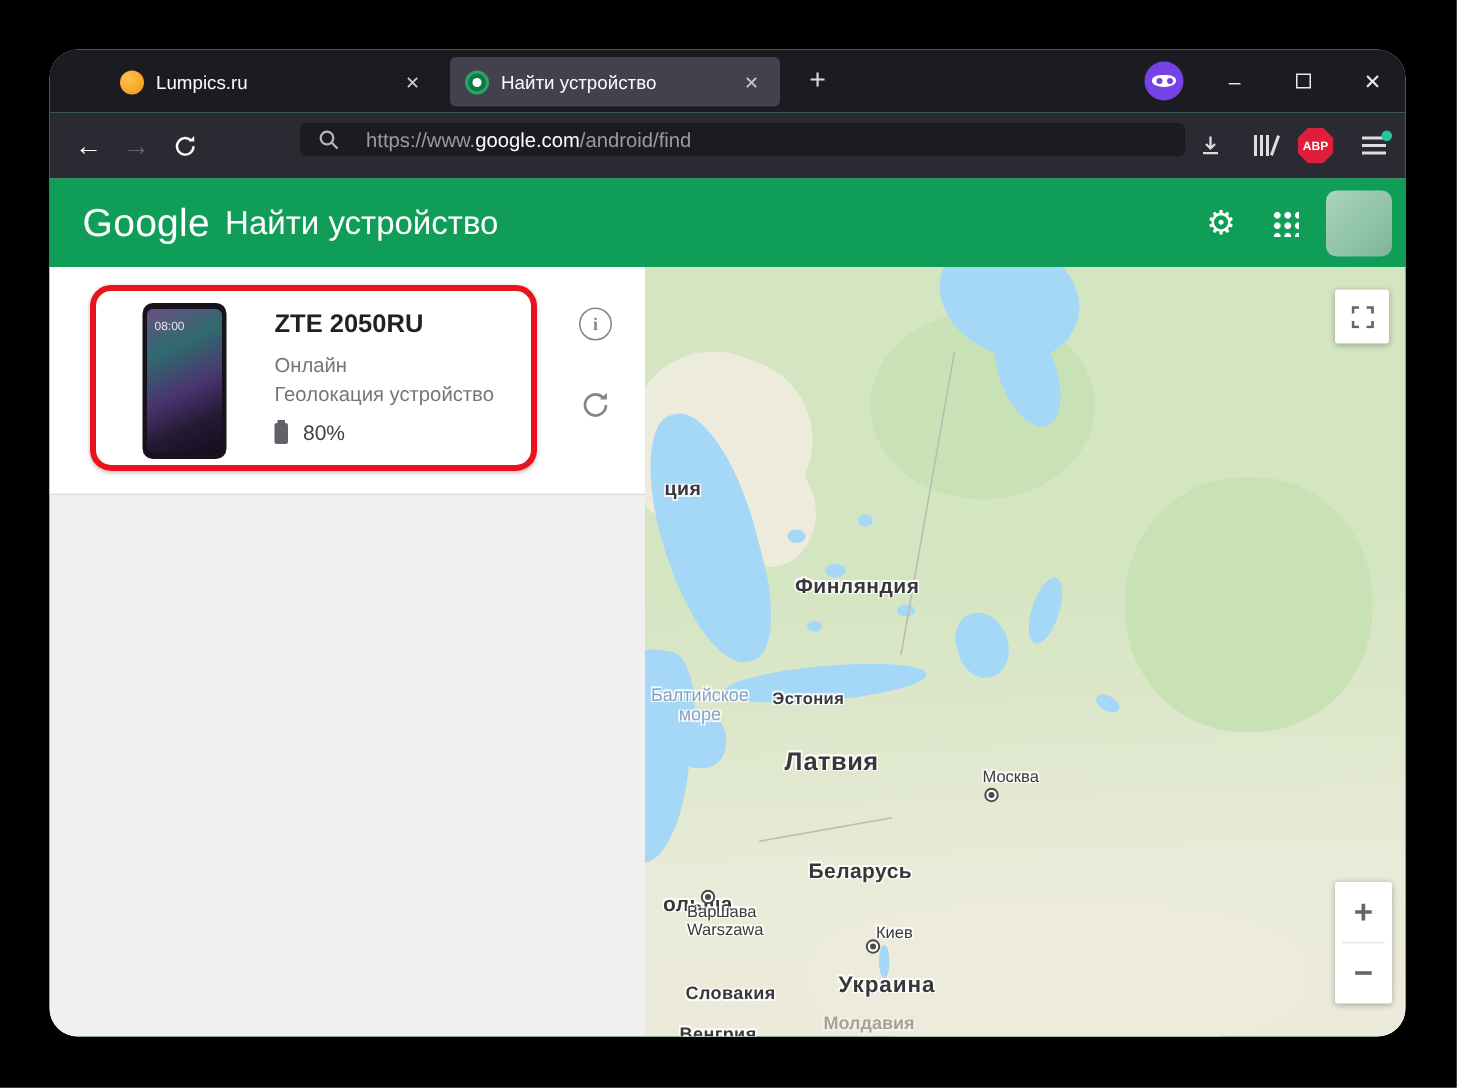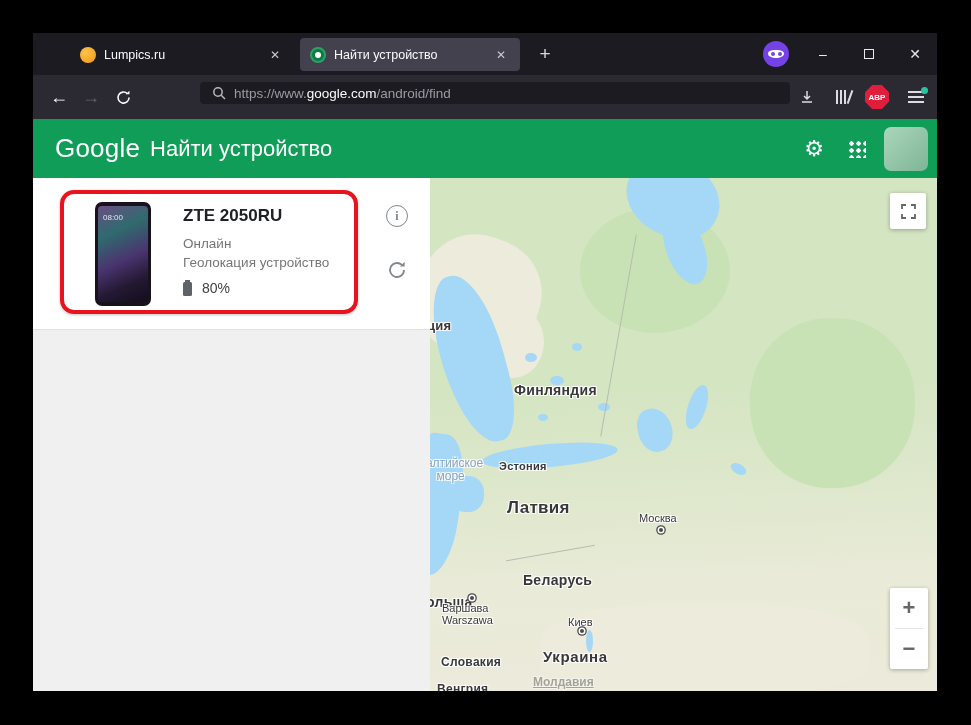--- a/index.html
+++ b/index.html
@@ -1,20 +1,20 @@
 <!DOCTYPE html>
 <html style="--header-green: #0f9d58; --highlight-red: #e8131d; --abp-red: #e01e3c; --private-purple: #7542e5; --tab-bar: #1c1b22; --toolbar: #2b2a33; --active-tab: #42414d; --map-water: #a5d7f7;"><head>
 <meta charset="utf-8">
 <style>
   * { margin:0; padding:0; box-sizing:border-box; }
   html,body { width:971px; height:725px; background:#000; overflow:hidden;
               font-family:"Liberation Sans", sans-serif; }
 
   .window { position:absolute; left:33px; top:33px; width:904px; height:658px;
-            background:#86efac; overflow:hidden; }
+            background:#86efac; overflow:hidden;border-radius:19px; }
 
   
   .tabbar { position:relative; height:42px; background:var(--tab-bar,#1c1b22); }
   .tab { position:absolute; top:5px; height:33px; display:flex; align-items:center;
          gap:8px; padding:0 10px; border-radius:4px; color:#fbfbfe; font-size:12.5px; }
   .tab-lumpics { left:37px; width:224px; }
   .tab-active { left:267px; width:220px; background:var(--active-tab,#42414d); }
   .tab-label { flex:1; white-space:nowrap; overflow:hidden; }
   .tab-close { color:#c9c9d1; font-size:12px; padding:2px 4px; }
   .favicon { width:16px; height:16px; border-radius:50%; flex:0 0 16px; }
@@ -38,21 +38,21 @@
   .max-box { width:10px; height:10px; border:1.3px solid #e9e9ee; }
 
   
   .toolbar { position:relative; height:44px; background:var(--toolbar,#2b2a33);
              display:flex; align-items:center; }
   .navbtn { width:32px; height:32px; display:flex; align-items:center; justify-content:center;
             color:#fbfbfe; font-size:18px; border-radius:4px; }
   .nav-back { margin-left:10px; } .nav-fwd { color:#63626b; }
   .urlbar { position:absolute; left:167px; top:7px; width:590px; height:22px;
             background:#1d1b22; border-radius:4px; display:flex; align-items:center;
-            padding:0 12px; gap:8px; }
+            padding:0 12px; gap:18px; }
   .url-text { font-size:13.5px; color:#9a9aa5; white-space:nowrap; }
   .url-domain { color:#fbfbfe; }
   .tool-right { position:absolute; display:flex; align-items:center; justify-content:center; }
   .dl-btn { left:758px; top:6px; width:32px; height:32px; }
   .lib-btn { left:794px; top:6px; width:32px; height:32px; gap:2px; }
   .lib-bar { width:2px; height:14px; background:#dcdce2; }
   .lib-bar.slant { transform:rotate(20deg); margin-left:1px; }
   .abp-badge { left:832px; top:10px; width:24px; height:24px; background:var(--abp-red,#e01e3c);
             clip-path:polygon(30% 0,70% 0,100% 30%,100% 70%,70% 100%,30% 100%,0 70%,0 30%);
             color:#fff; font-size:8px; font-weight:bold; }
@@ -114,26 +114,26 @@
   .map { position:relative; width:507px; height:513px; overflow:hidden;
             background:linear-gradient(178deg,#d4e5c2 0%,#d4e5c2 40%,#dde7cb 58%,#e9ebd8 78%,#edeadb 100%); }
   .blob { position:absolute; }
   .water { background:var(--map-water,#a5d7f7); }
   .pale { background:#ecebdc; }
   .green2 { background:#c9e2b5; }
   .borderline { position:absolute; background:#b6bcae; width:1px; }
 
   .map-label { position:absolute; color:#38383a; white-space:nowrap; z-index:3;
             text-shadow:-1px -1px 0 rgba(255,255,255,.85), 1px -1px 0 rgba(255,255,255,.85),
-                        -1px 1px 0 rgba(255,255,255,.85), 1px 1px 0 rgba(255,255,255,.85); }
+                        -1px 1px 0 rgba(255,255,255,.85), 1px 1px 0 rgba(255,255,255,.85);margin-left:16px; }
   .map-label.country { font-weight:700; letter-spacing:.3px; }
   .map-label.country-large { font-weight:700; letter-spacing:.6px; }
   .map-label.city { font-weight:400; color:#3a3a3a; text-align:left; }
   .map-label.water-label { font-weight:400; color:#8ba3c2; text-align:center; line-height:13px; }
-  .map-label.faint { font-weight:700; opacity:.4;text-decoration:underline; }
+  .map-label.faint { font-weight:700; opacity:.4; }
   .map-label .sub { display:block; }
   .city-dot { position:absolute; width:4px; height:4px; border-radius:50%; background:#4a4a4a;
             box-shadow:0 0 0 1.5px #fff, 0 0 0 2.8px #4a4a4a; z-index:3; }
 
   .fs-btn { position:absolute; right:11px; top:15px; width:36px; height:36px; background:#fff;
             border-radius:2px; box-shadow:0 1px 4px rgba(0,0,0,.3); display:flex;
             align-items:center; justify-content:center; z-index:6; }
   .zoom-ctl { position:absolute; right:9px; top:410px; width:38px; height:81px; background:#fff;
             border-radius:2px; box-shadow:0 1px 4px rgba(0,0,0,.3); z-index:6;
             display:flex; flex-direction:column; }

